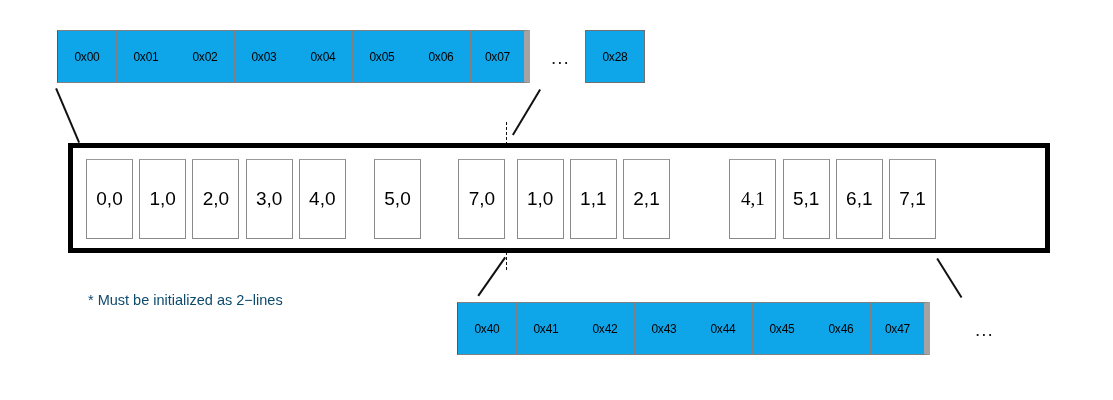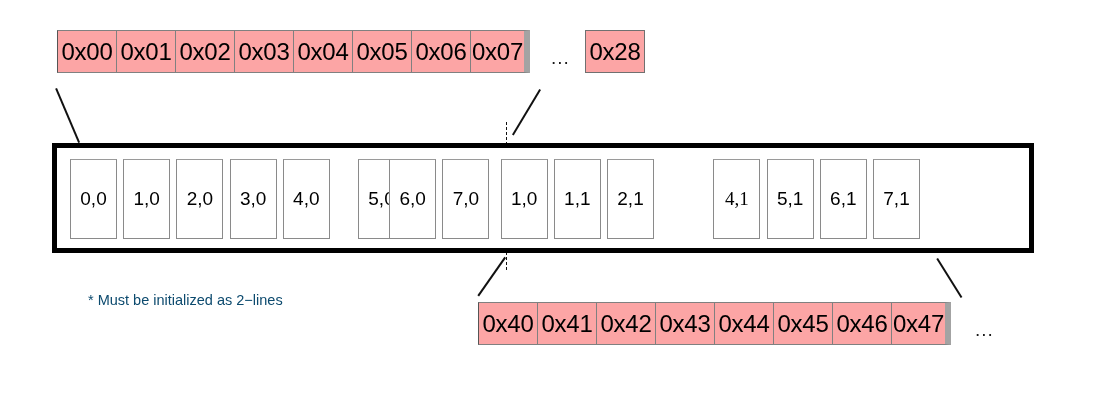--- a/index.html
+++ b/index.html
@@ -16,29 +16,29 @@
     overflow: hidden;
   }
 
   
   .hexrow {
     position: absolute;
     display: flex;
   }
   .hexbox {
     width: 60px;
-    height: 43px;
+    height: 53px;
     box-sizing: border-box;
     border: 1px solid #808080;
     border-right: 1.6px solid #1a1a1a;
-    background: #fca5a5;
+    background: #0ea5e9;
     display: flex;
     align-items: center;
     justify-content: center;
-    font-size: 24px;
+    font-size: 12px;
     color: #000000;
     letter-spacing: -0.2px;
     margin-left: -1px;
   }
   .hexbox:first-child {
     margin-left: 0;
     border-left: 1.6px solid #555;
   }
   .hexbox.last-of-run {
     border-right: 6px solid #a3a3a3;
@@ -115,44 +115,43 @@
 
   <div class="ellipsis" id="top-ellipsis" style="left:551px; top:47px;">...</div>
 
   <div class="hexbox solo" id="top-tail" style="position:absolute; left:585px; top:30px;">0x28</div>
 
   <div class="conn" style="left:57px; top:88px; width:59px; transform: rotate(67deg);"></div>
   <div class="conn" style="left:541px; top:90px; width:52.5px; transform: rotate(121deg);"></div>
 
   <div class="dashed-split" style="left:506px; top:122px; height:148px;"></div>
 
-  <div class="band" id="band" style="left:52px; top:143px; width:982px; height:110px;">
+  <div class="band" id="band" style="left:68px; top:143px; width:982px; height:110px;">
       <div class="cell" style="left: 13px; top: 11px;">0,0</div>
       <div class="cell" style="left: 66.2px; top: 11px;">1,0</div>
       <div class="cell" style="left: 119.4px; top: 11px;">2,0</div>
       <div class="cell" style="left: 172.6px; top: 11px;">3,0</div>
       <div class="cell" style="left: 225.8px; top: 11px;">4,0</div>
       <div class="cell" style="left: 279px; top: 11px; margin-left: 22px;">5,0</div>
-      <div class="cell" style="left: 332.2px; top: 11px;">6,0</div>
       <div class="cell" style="left: 385.4px; top: 11px;">7,0</div>
       <div class="cell" style="left: 443.6px; top: 11px;">1,0</div>
       <div class="cell" style="left: 496.8px; top: 11px;">1,1</div>
       <div class="cell" style="left: 550px; top: 11px;">2,1</div>
       <div class="cell" style="left: 656.4px; top: 11px; font-family: Liberation Serif, serif;">4,1</div>
       <div class="cell" style="left: 709.6px; top: 11px;">5,1</div>
       <div class="cell" style="left: 762.8px; top: 11px;">6,1</div>
       <div class="cell" style="left: 816px; top: 11px;">7,1</div>
     </div>
 
   <div class="conn" style="left:506px; top:258px; width:46.5px; transform: rotate(125deg);"></div>
   <div class="conn" style="left:938px; top:258px; width:46px; transform: rotate(58deg);"></div>
 
   <div class="note" style="left:88px; top:292px;">* Must be initialized as 2−lines</div>
 
-  <div class="hexrow" id="bottom-row" style="left:478px; top:302px;">
+  <div class="hexrow" id="bottom-row" style="left:457px; top:302px;">
       <div class="hexbox">0x40</div>
       <div class="hexbox">0x41</div>
       <div class="hexbox">0x42</div>
       <div class="hexbox">0x43</div>
       <div class="hexbox">0x44</div>
       <div class="hexbox">0x45</div>
       <div class="hexbox">0x46</div>
       <div class="hexbox last-of-run">0x47</div>
     </div>
 

